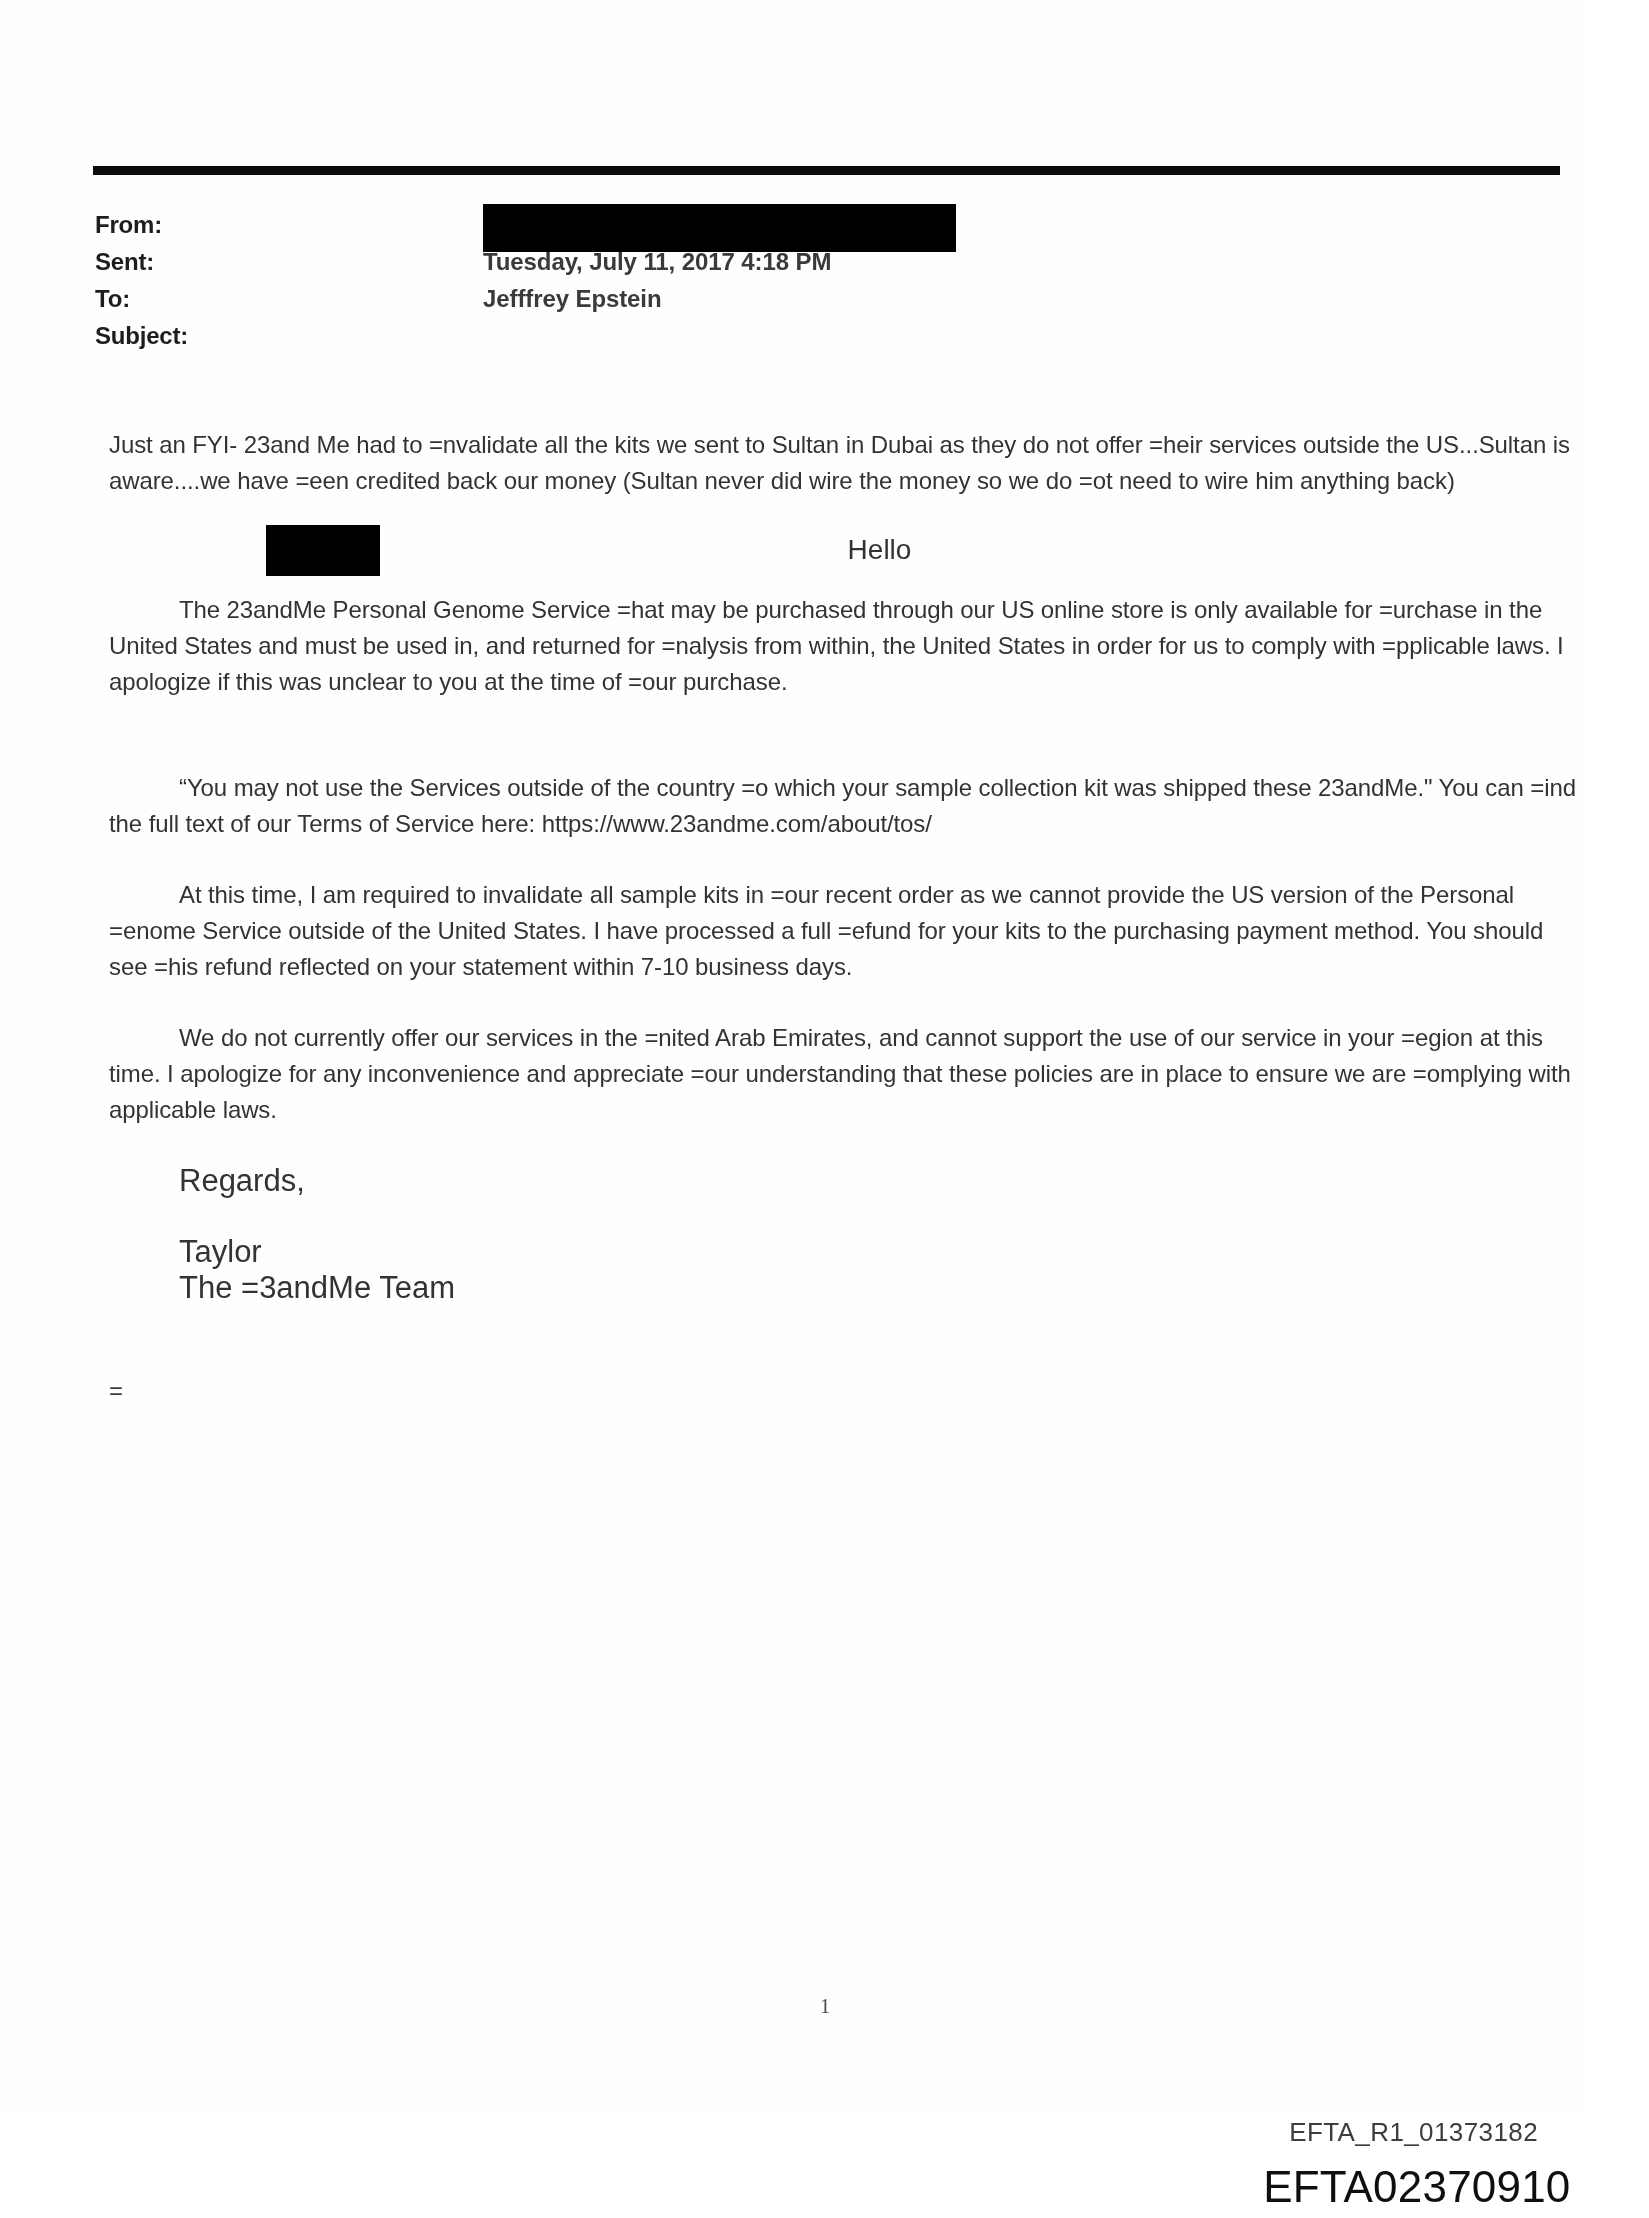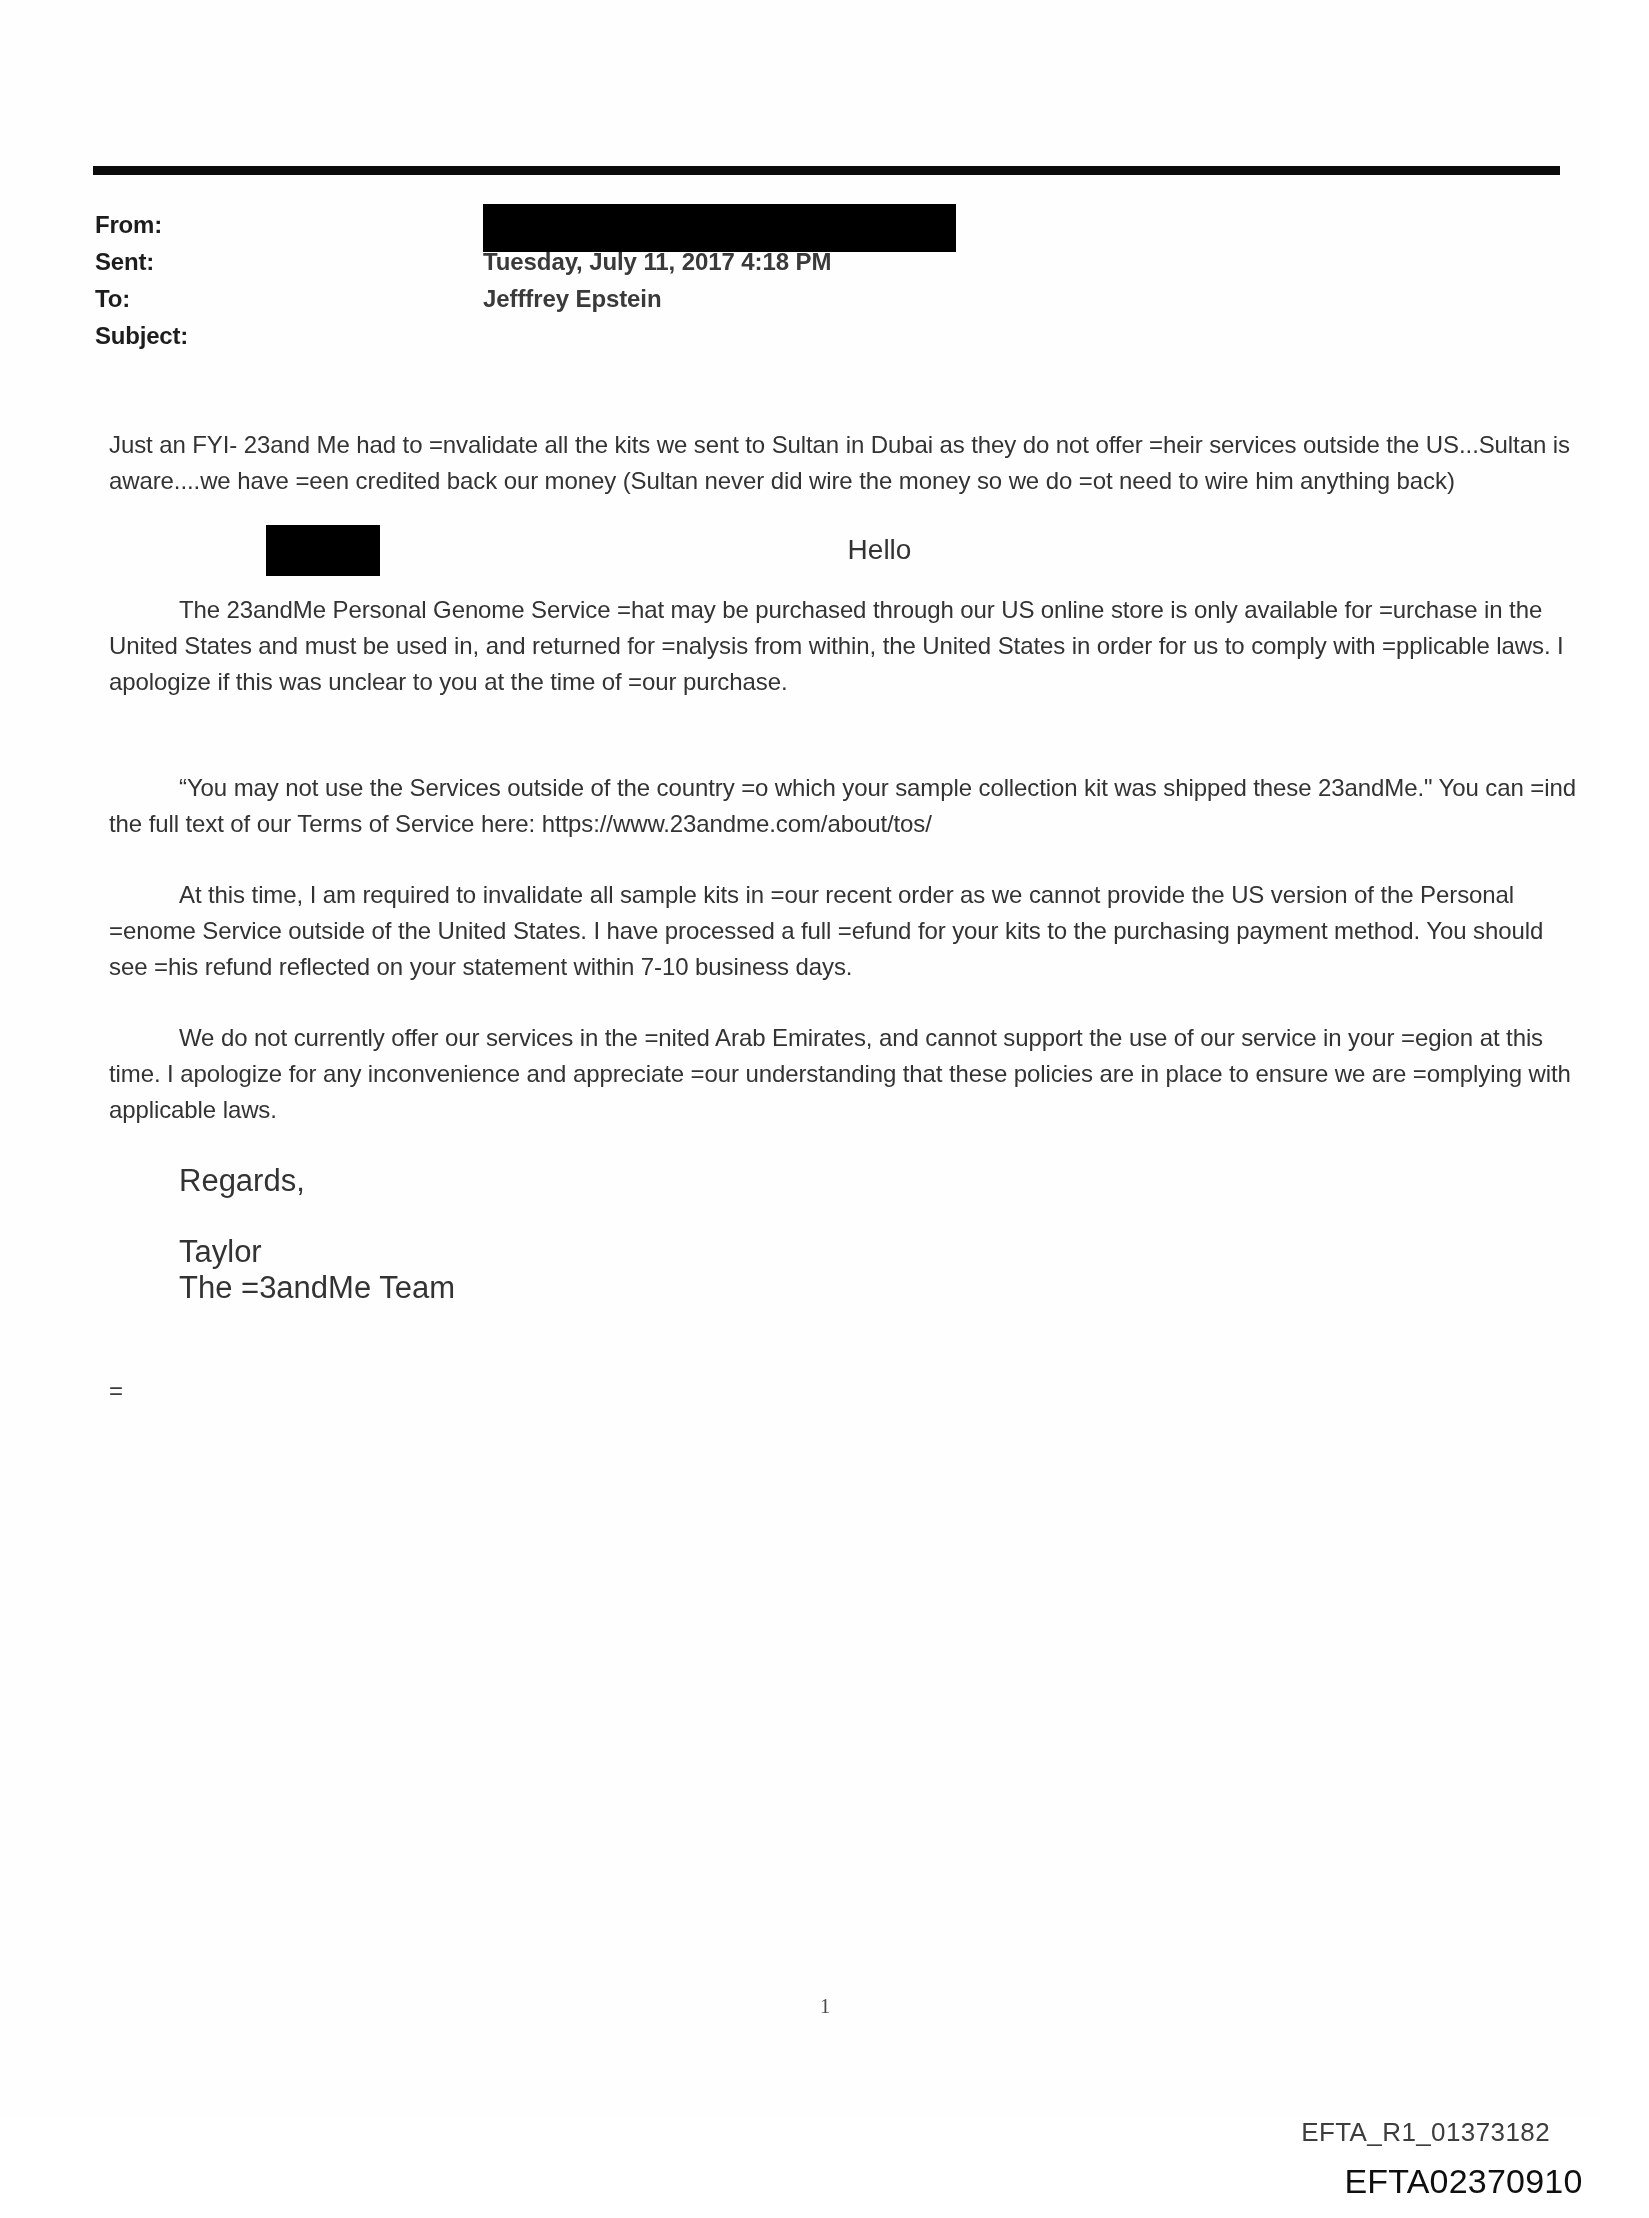--- a/index.html
+++ b/index.html
@@ -12,21 +12,20 @@
     font-family: "Liberation Sans", sans-serif;
     -webkit-font-smoothing: antialiased;
   }
   .page {
     position: relative;
     width: 1588px;
     height: 2218px;
     background: #ffffff;
     overflow: hidden;
     color: #2b2b2b;
-    padding-left: 12px;
   }
 
   
   .sheet {
     position: absolute;
     left: 0;
     top: 0;
     width: 1650px;
     height: 2115px;
     background: #fefefe;
@@ -161,21 +160,21 @@
     font-size: 26px;
     letter-spacing: 0.4px;
     color: #3d3d3d;
     font-family: Liberation Sans, sans-serif;
     font-weight: normal;
   }
   .bates-lower {
     position: absolute;
     right: 17.5px;
     top: 2162px;
-    font-size: 34px;
+    font-size: 44px;
     letter-spacing: 0.2px;
     color: #0f0f0f;
     font-family: "Liberation Sans", sans-serif;
   }
 </style>
 </head>
 <body>
 
 <div class="page">
   <div class="sheet">

